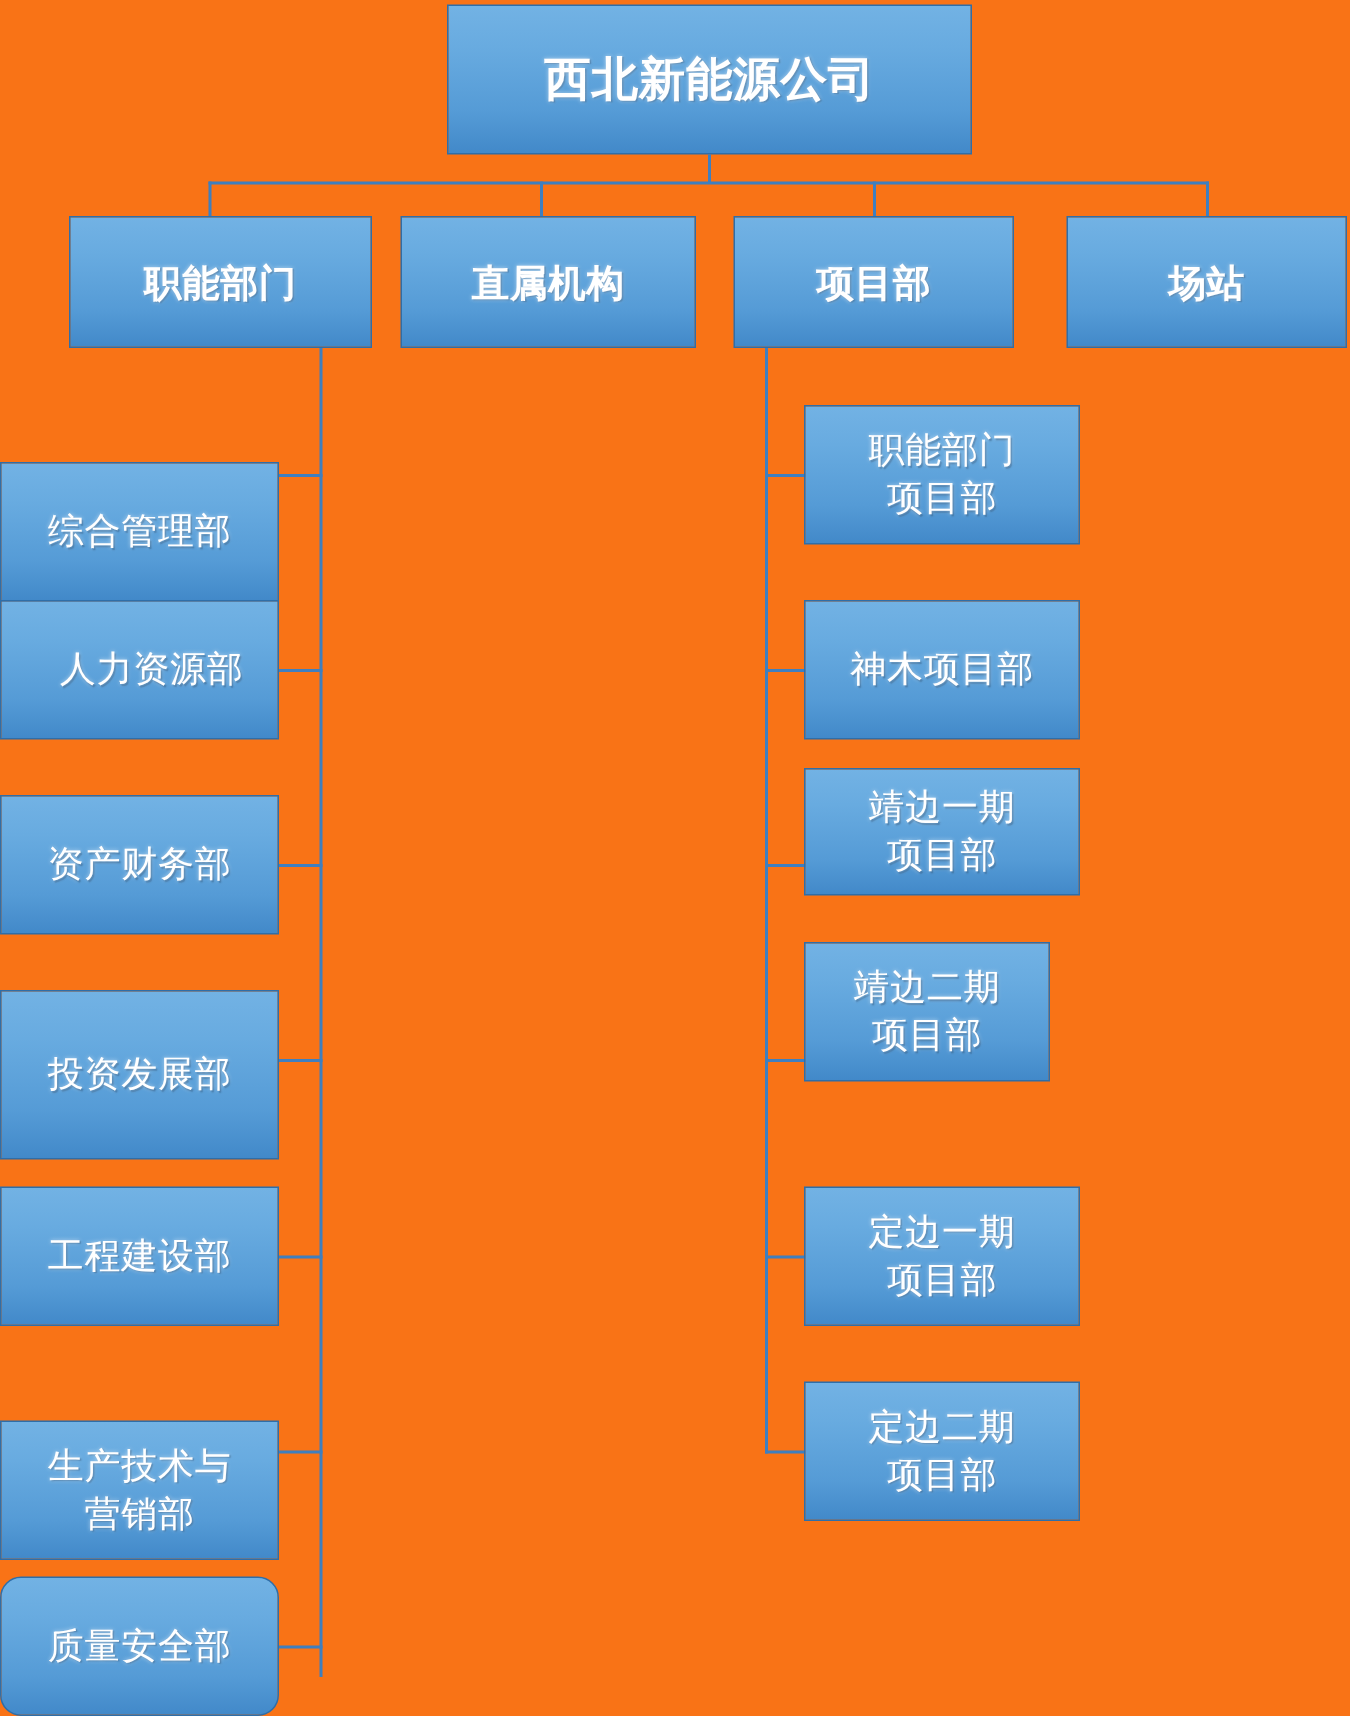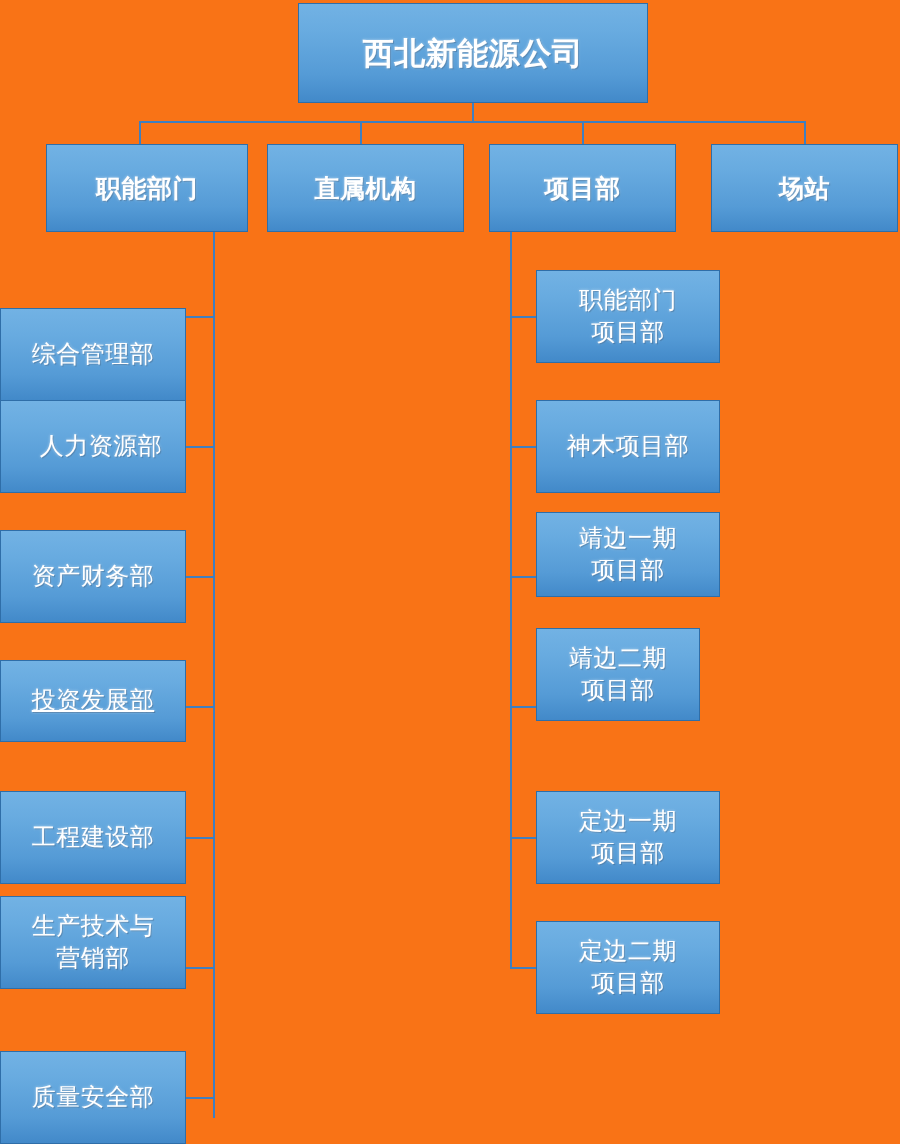--- a/index.html
+++ b/index.html
@@ -101,31 +101,31 @@
 
   <div class="node leaf" style="left:0px; top:270px; width:186px; height:93px;margin-top:38px;">
     <span class="node-label">综合管理部</span>
   </div>
   <div class="node leaf" style="left:0px; top:400px; width:186px; height:93px;padding-left:16px;">
     <span class="node-label">人力资源部</span>
   </div>
   <div class="node leaf" style="left:0px; top:530px; width:186px; height:93px;">
     <span class="node-label">资产财务部</span>
   </div>
-  <div class="node leaf" style="left:0px; top:660px; width:186px; height:82px;text-decoration:underline;">
+  <div class="node leaf" style="left:0px; top:660px; width:186px; height:113px;">
     <span class="node-label">投资发展部</span>
   </div>
   <div class="node leaf" style="left:0px; top:791px; width:186px; height:93px;">
     <span class="node-label">工程建设部</span>
   </div>
-  <div class="node leaf" style="left:0px; top:896px; width:186px; height:93px;align-items:center;">
+  <div class="node leaf" style="left:0px; top:947px; width:186px; height:93px;align-items:center;">
     <span class="node-label">生产技术与
 营销部</span>
   </div>
-  <div class="node leaf" style="left:0px; top:1051px; width:186px; height:93px;">
+  <div class="node leaf" style="left:0px; top:1051px; width:186px; height:93px;border-radius:14px;">
     <span class="node-label">质量安全部</span>
   </div>
 
   <div class="conn v" style="left:510px; top:232px; height:737px;"></div>
   <div class="conn h" style="left:510px; top:316px; width:27px;"></div>
   <div class="conn h" style="left:510px; top:446px; width:27px;"></div>
   <div class="conn h" style="left:510px; top:576px; width:27px;"></div>
   <div class="conn h" style="left:510px; top:706px; width:27px;"></div>
   <div class="conn h" style="left:510px; top:837px; width:27px;"></div>
   <div class="conn h" style="left:510px; top:967px; width:27px;"></div>

